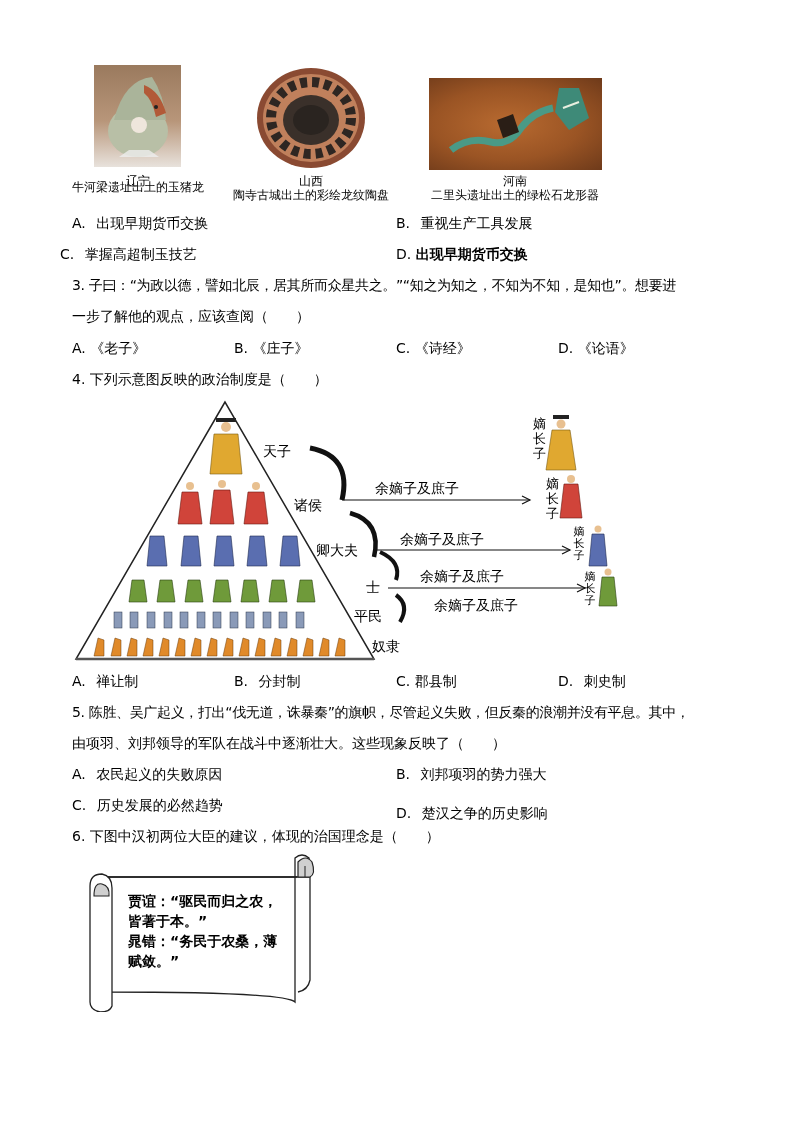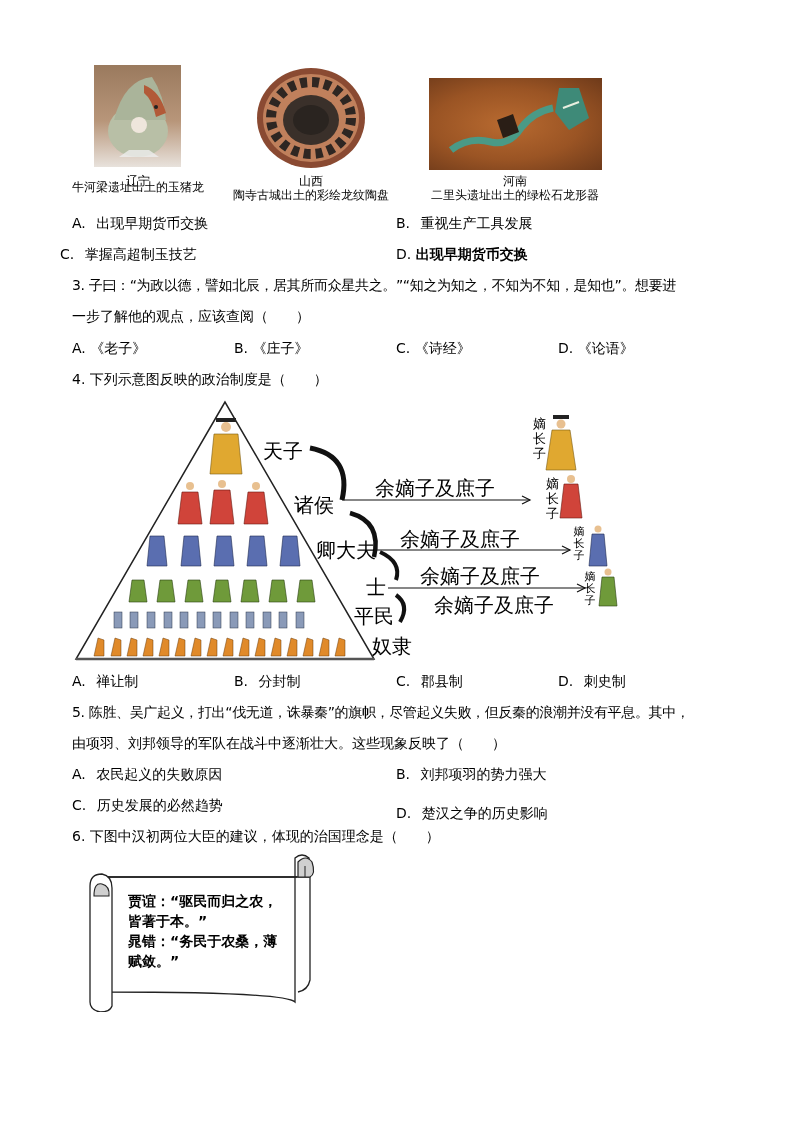--- a/index.html
+++ b/index.html
@@ -3,21 +3,21 @@
 <meta charset="utf-8">
 <style>
   html, body { margin: 0; padding: 0; background: #ffffff; }
   body { width: 794px; height: 1123px; position: relative; overflow: hidden;
          font-family: "DejaVu Sans", "Liberation Sans", sans-serif; color: #000; }
   .abs { position: absolute; }
   .line { position: absolute; left: 72px; font-size: 14px; line-height: 18px; white-space: nowrap; }
   .opt { position: absolute; font-size: 14px; line-height: 18px; white-space: nowrap; }
   .cap { position: absolute; font-size: 12px; line-height: 14px; text-align: center; white-space: nowrap; }
   .photo { position: absolute; overflow: hidden; }
-  .lbl { position: absolute; font-size: 20px; line-height: 20px; white-space: nowrap; }
+  .lbl { position: absolute; font-size: 14px; line-height: 20px; white-space: nowrap; }
   .vlbl { position: absolute; font-size: 12px; line-height: 13px; width: 13px; text-align: center; }
   .scroll-text { position: absolute; font-size: 14px; font-weight: bold; line-height: 22px; white-space: nowrap; }
 </style>
 </head>
 <body>
 
 <div class="photo" style="left:94px;top:65px;width:87px;height:102px;background:linear-gradient(180deg,#9a7a5e 0%,#b8967a 55%,#e8e2dc 100%);">
   <svg width="87" height="102" viewBox="0 0 87 102">
     <ellipse cx="44" cy="66" rx="30" ry="26" fill="#b8bfa6"></ellipse>
     <path d="M20 55 Q30 15 58 12 Q70 30 72 55 Z" fill="#aab49a"></path>
@@ -214,21 +214,21 @@
 <div class="opt" style="left:72px;top:672px;">
   <span>A.</span>
   <span style="margin-left:6px;">禅让制</span>
 </div>
 <div class="opt" style="left:234px;top:672px;">
   <span>B.</span>
   <span style="margin-left:6px;">分封制</span>
 </div>
 <div class="opt" style="left:396px;top:672px;">
   <span>C.</span>
-  <span style="margin-left:6px;font-family:Liberation Mono, monospace;">郡县制</span>
+  <span style="font-family:Liberation Mono, monospace;">郡县制</span>
 </div>
 <div class="opt" style="left:558px;top:672px;">
   <span>D.</span>
   <span style="margin-left:6px;">刺史制</span>
 </div>
 
 <div class="line" style="top:703px;letter-spacing:-0.35px;">5. 陈胜、吴广起义，打出“伐无道，诛暴秦”的旗帜，尽管起义失败，但反秦的浪潮并没有平息。其中，</div>
 <div class="line" style="top:734px;">由项羽、刘邦领导的军队在战斗中逐渐壮大。这些现象反映了（　　）</div>
 <div class="opt" style="left:72px;top:765px;">
   <span>A.</span>

